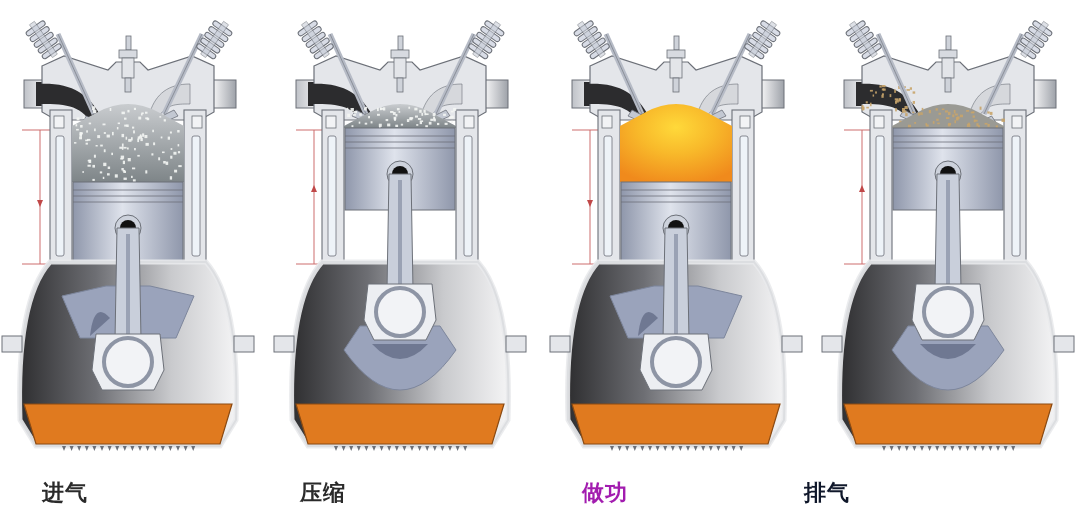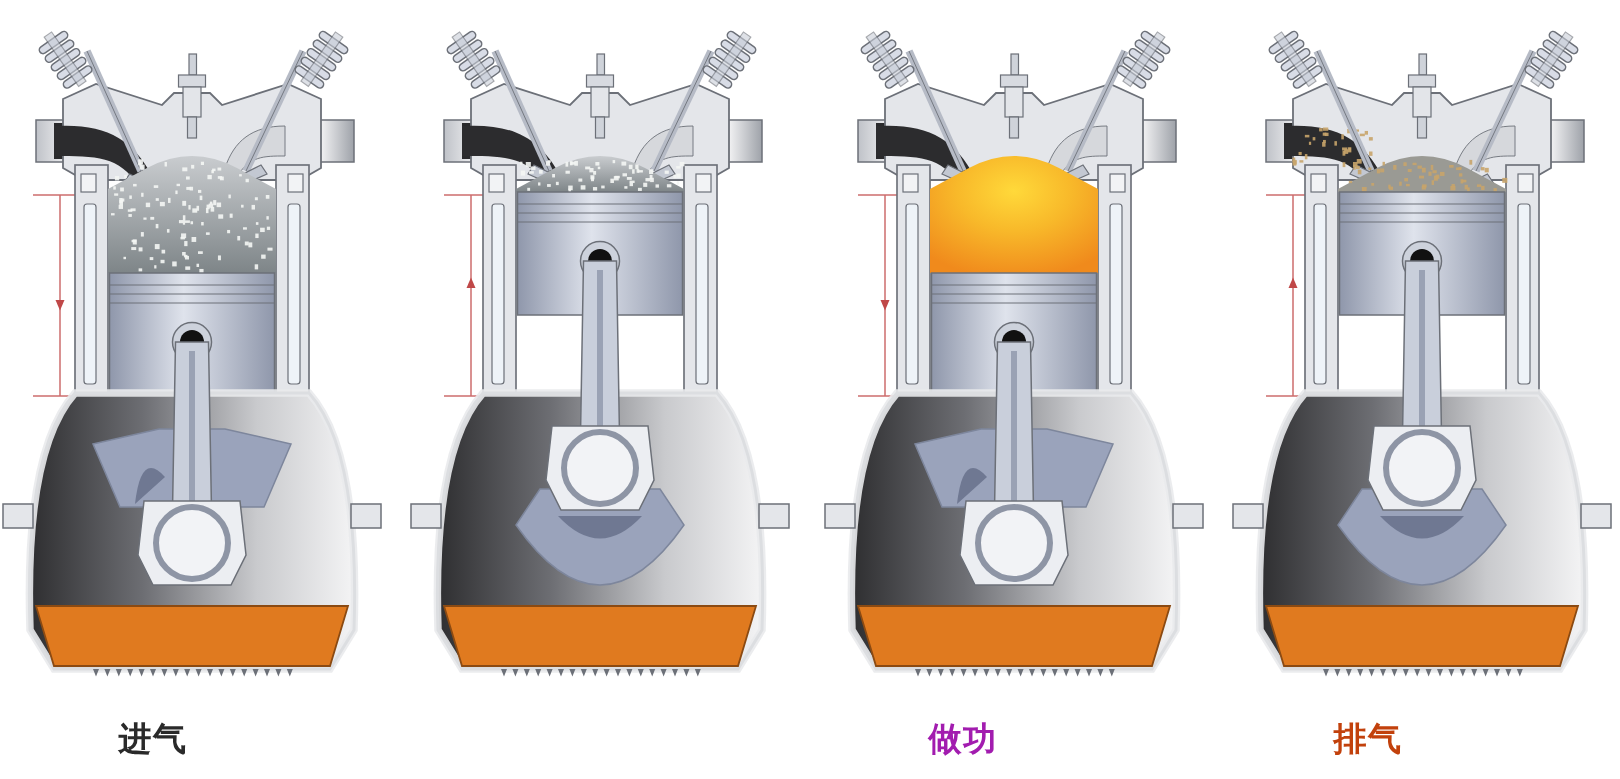--- a/index.html
+++ b/index.html
@@ -1,21 +1,21 @@
 <!DOCTYPE html>
 <html><head>
 <meta charset="utf-8">
 <style>
   html, body { margin:0; padding:0; background:#ffffff; }
   body { width:1080px; height:519px; overflow:hidden; position:relative;
          font-family:"DejaVu Sans", sans-serif; }
   .stage { position:absolute; left:0; top:0; width:1080px; height:519px; }
   .panel { position:absolute; top:0; width:270px; height:519px; }
   .panel svg { position:absolute; left:0; top:0; }
-  .label { position:absolute; top:478px; width:120px; text-align:center;
+  .label { position:absolute; top:478px; width:120px; text-align:left;
            font-size:22px; font-weight:bold; color:#2a2a2a; letter-spacing:1px;font-family:Liberation Mono, monospace; }
 </style>
 </head>
 <body>
 
 <div class="stage">
   <div class="panel" style="left: 0px;">
       <svg width="270" height="470" viewBox="0 0 270 470" xmlns="http://www.w3.org/2000/svg">
         <defs>
     <linearGradient id="case0" x1="0" x2="1" y1="0" y2="0">
@@ -728,15 +728,16 @@
           <polygon points="160.8,446 164.8,446 162.8,451" fill="#6c7078"></polygon>
           <polygon points="168.39999999999998,446 172.39999999999998,446 170.39999999999998,451" fill="#6c7078"></polygon>
           <polygon points="176,446 180,446 178,451" fill="#6c7078"></polygon>
           <polygon points="183.6,446 187.6,446 185.6,451" fill="#6c7078"></polygon>
           <polygon points="191.2,446 195.2,446 193.2,451" fill="#6c7078"></polygon>
         </g>
       </svg>
     </div>
 
   <div class="label" style="left: 42px; color: rgb(42, 42, 42);">进气</div>
+  <div class="label" style="left: 300px; color: rgb(42, 42, 42);">压缩</div>
   <div class="label" style="left: 582px; color: #a21caf;">做功</div>
-  <div class="label" style="left: 852px; color: #c2410c;">排气</div>
+  <div class="label" style="left: 804px; color: #0f172a;">排气</div>
 </div>
 
 </body></html>

